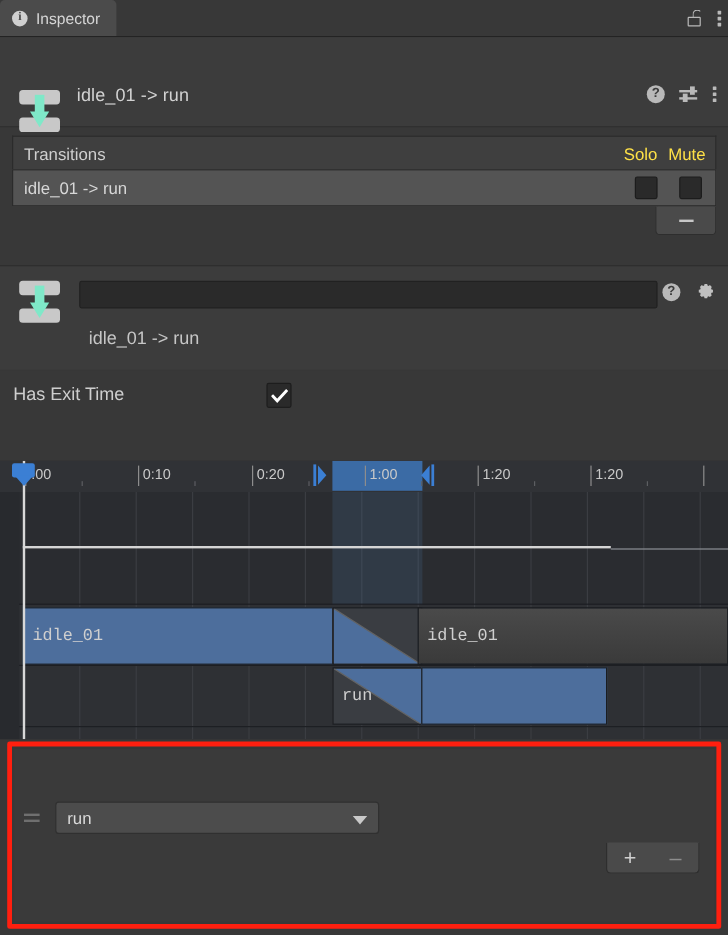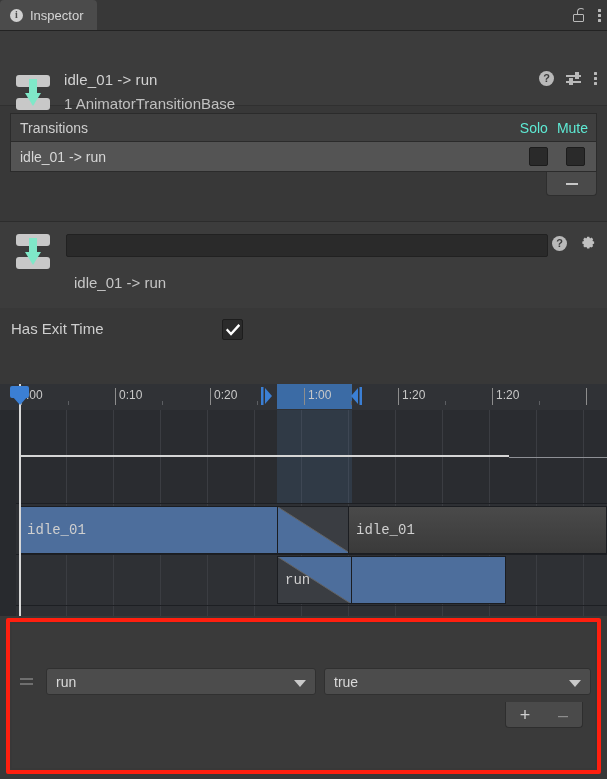--- a/index.html
+++ b/index.html
@@ -184,21 +184,21 @@
     box-sizing: border-box;
     display: flex; align-items: center;
     position: relative;
   }
   .list-header .ttl {
     margin-left: 9px; font-size: 14px; color: #cfcfcf;
   }
   .list-header .solo-mute {
     position: absolute; right: 8px;
     display: flex; gap: 9px;
-    font-size: 14px; color: #5eead4;
+    font-size: 14px; color: #fde047;
   }
   .list-row {
     height: 31px;
     background: #545454;
     border: 1px solid #2b2b2b;
     box-sizing: border-box;
     display: flex; align-items: center;
     position: relative;
   }
   .list-row .lbl { margin-left: 9px; font-size: 14px; color: #d7d7d7; }
@@ -525,21 +525,20 @@
   <div class="obj-header">
     <div class="trans-icon">
       <span class="bar top"></span>
       <span class="bar bot"></span>
       <span class="arrow">
           <span class="stem"></span>
           <span class="head"></span>
         </span>
     </div>
     <div class="obj-title">idle_01 -&gt; run</div>
-    <div class="obj-subtitle">1 AnimatorTransitionBase</div>
     <div class="obj-header-right">
       <span class="help-icon">?</span>
       <span class="preset-icon">
         <span class="ln a"></span>
           <span class="ln b"></span>
         <span class="kn a"></span>
           <span class="kn b"></span>
       </span>
       <span class="kebab">
           <i></i>
@@ -708,24 +707,20 @@
 
     <div class="cond-row">
       <span class="drag-handle">
           <i></i>
           <i></i>
         </span>
       <div class="dropdown" style="left:30px;width:270px;">
         <span class="val">run</span>
         <span class="arr"></span>
       </div>
-      <div class="dropdown" style="left:308px;width:267px;">
-        <span class="val">true</span>
-        <span class="arr"></span>
-      </div>
     </div>
 
     <div class="cond-footer">
       <div class="pm-group">
         <span class="b">+</span>
         <span class="b dim">–</span>
       </div>
     </div>
   </div>
 

